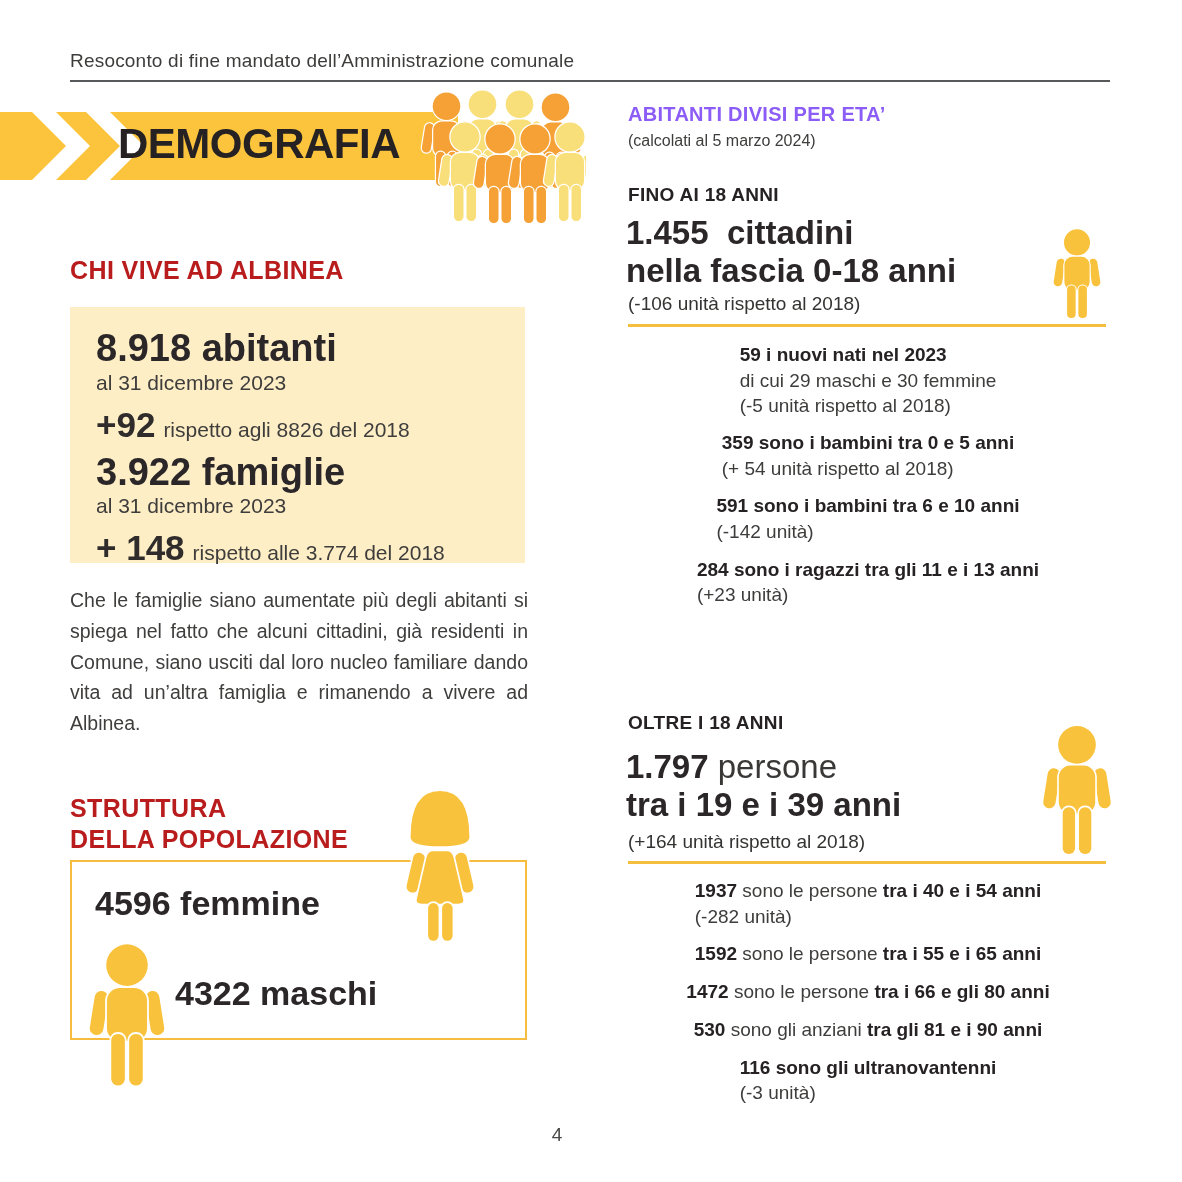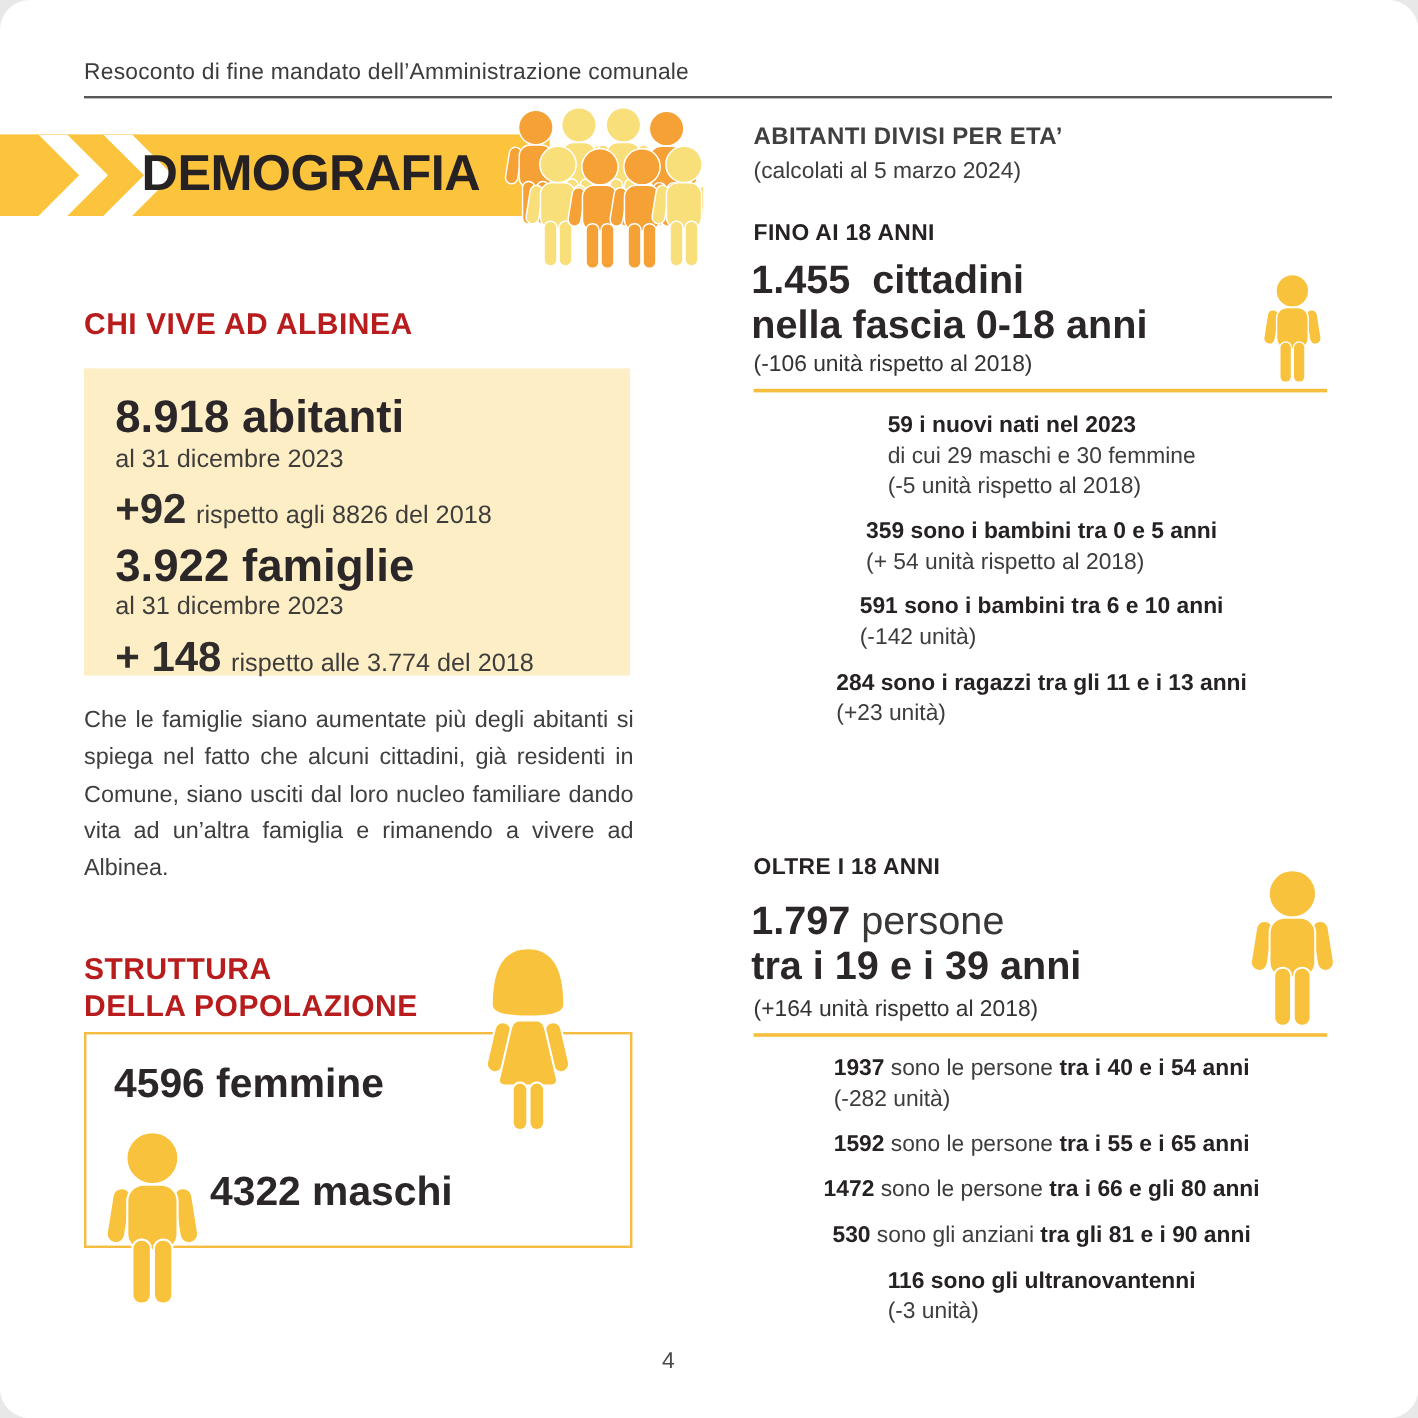--- a/index.html
+++ b/index.html
@@ -1,20 +1,19 @@
 <!DOCTYPE html>
 <html lang="it"><head>
 <meta charset="utf-8">
 <style>
   html,body{margin:0;padding:0;background:#e8e8e8;}
   .page{
     position:relative;width:1182px;height:1182px;background:#ffffff;
     font-family:"Liberation Sans", sans-serif;color:#2b2a29;overflow:hidden;
     margin:0 auto;
-    border-radius:25px;
   }
   .abs{position:absolute;}
 
   
   .doc-header{left:70px;top:50px;width:1040px;font-size:19px;color:#3d3c3b;letter-spacing:.2px;}
   .header-rule{left:70px;top:80px;width:1040px;height:2px;background:#58595b;}
 
   
   .banner{left:0;top:112px;width:420px;height:68px;background:#FBC43C;padding-left:38px;}
   .banner .chev{position:absolute;top:0;width:150px;height:68px;background:#ffffff;}
@@ -32,22 +31,22 @@
   .stat-delta{margin-top:10px;margin-bottom:6px;}
   .delta-num{font-size:35px;font-weight:600;color:#2f2c2b;}
   .delta-text{font-size:21px;color:#3e3d3c;margin-left:8px;}
   .paragraph{left:70px;top:585px;width:458px;font-size:19.5px;line-height:1.58;color:#3f3e3d;text-align:justify;}
   .structure-title{left:70px;top:793px;}
   .gender-box{left:70px;top:860px;width:457px;height:180px;border:2px solid #F6BC3F;box-sizing:border-box;background:#fff;}
   .females{left:95px;top:884px;font-size:34px;font-weight:600;color:#2b2628;}
   .males{left:175px;top:974px;font-size:34px;font-weight:600;color:#2b2628;}
 
   
-  .age-title{left:628px;top:103px;font-size:20px;font-weight:800;color:#404040;letter-spacing:.3px;}
-  .age-subtitle{left:628px;top:132px;font-size:19px;color:#3e3d3c;}
+  .age-title{left:628px;top:103px;font-size:20px;font-weight:800;color:#8b5cf6;letter-spacing:.3px;}
+  .age-subtitle{left:628px;top:132px;font-size:16px;color:#3e3d3c;}
   .band-label{font-size:19px;font-weight:800;color:#262223;letter-spacing:.3px;}
   .fino-label{left:628px;top:184px;}
   .headline{font-size:33px;font-weight:700;color:#2b2628;line-height:1.14;}
   .fino-headline{left:626px;top:214px;}
   .hl-light{font-weight:400;color:#3a3837;}
   .delta-note{font-size:19px;font-weight:500;color:#343332;}
   .fino-delta{left:628px;top:293px;}
   .gold-line{height:3px;background:#F5BE3D;}
   .line1{left:628px;top:324px;width:478px;}
   .line2{left:628px;top:861px;width:478px;}

